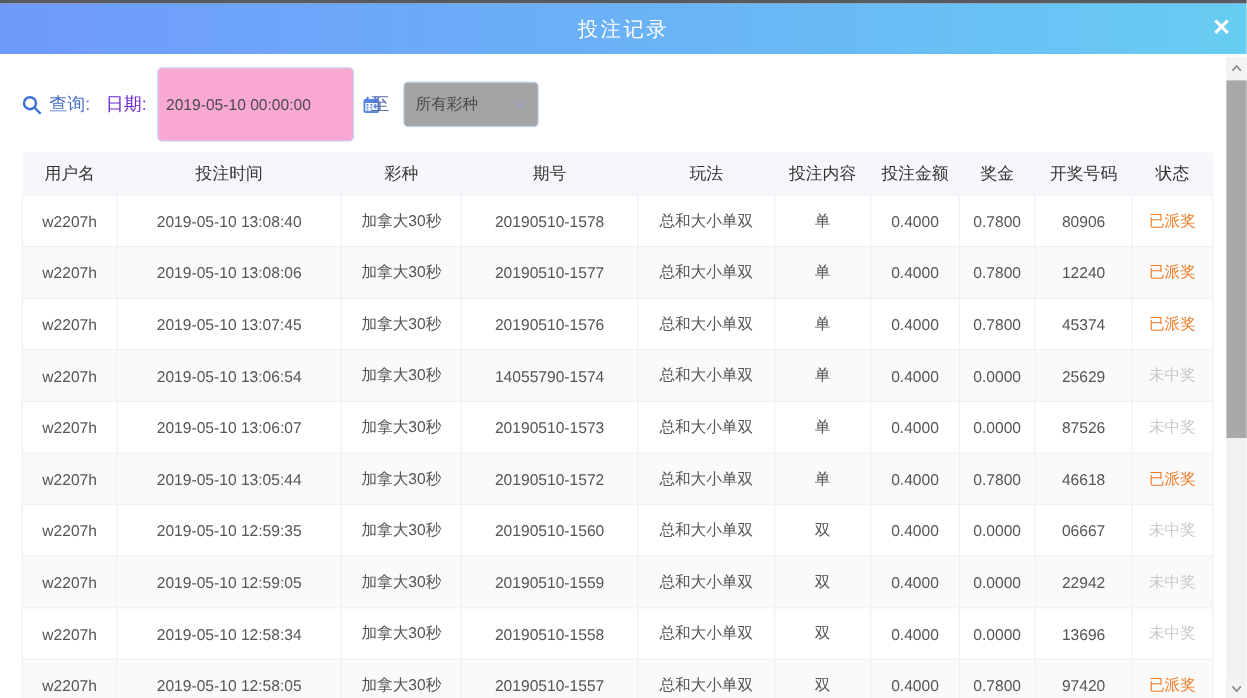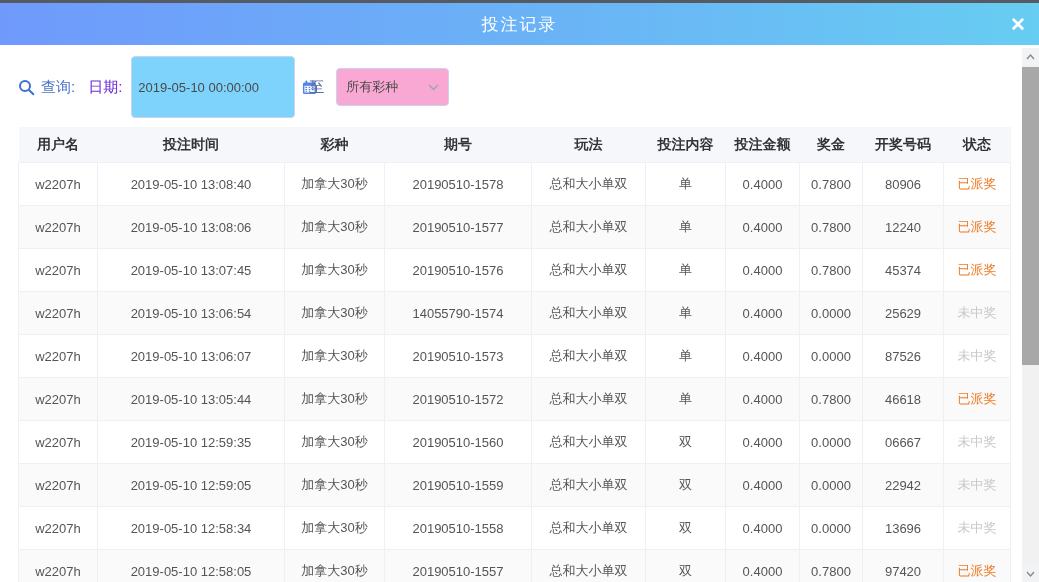--- a/index.html
+++ b/index.html
@@ -18,45 +18,45 @@
     color:#ffffff;font-size:19px;line-height:1;cursor:pointer;font-weight:bold;
   }
   
   .query-row{display:flex;align-items:center;margin:26px 0 0 18px;height:32px;}
   .q-icon{display:flex;align-items:center;margin-right:6px;}
   .q-label{font-size:15px;color:#4a70c8;margin-right:13px;}
   .f-label{font-size:15px;color:#6d28d9;margin-right:9px;}
   .date-box{
     display:flex;align-items:center;justify-content:space-between;
     width:150px;height:28px;border:1px solid #c6d4f0;border-radius:4px;
-    background:#7dd3fc;padding:16px 6px;margin-right:14px;gap:40px;
+    background:#f9a8d4;padding:16px 6px;margin-right:14px;gap:40px;
   }
   .date-box input{
     border:none;outline:none;width:124px;font-size:13px;color:#4a4a4a;
     font-family:"Liberation Sans", sans-serif;background:transparent;padding:0;
   }
   .to-label{font-size:15px;color:#5c6b9e;margin:0 12px 0 0;}
   .select-box{
     display:flex;align-items:center;justify-content:space-between;
     width:93px;height:28px;border:1px solid #c6d4f0;border-radius:4px;
-    background:#f9a8d4;padding:4px 9px;margin-right:10px;cursor:pointer;
+    background:#a3a3a3;padding:4px 9px;margin-right:10px;cursor:pointer;
   }
   .select-box .sel-text{font-size:13px;color:#4a4a4a;}
   .query-btn{
     width:80px;height:33px;border:none;border-radius:17px;margin-left:2px;
     background:linear-gradient(115deg,#fcb168 0%,#f9914f 55%,#f8764b 100%);
     color:#fff;font-size:15px;letter-spacing:7px;padding-left:9px;cursor:pointer;
     font-family:"Liberation Sans", sans-serif;box-shadow:0 3px 6px rgba(248,130,77,.35);
   }
   
   .table-wrap{margin:24px 0 0 18px;width:992px;}
   table{border-collapse:collapse;width:992px;table-layout:fixed;}
   thead th{
     background:#f6f7fb;height:33px;font-size:14px;color:#333;
-    font-weight:bold;text-align:center;border:none;
+    font-weight:normal;text-align:center;border:none;
   }
   tbody td{
     height:40px;border:1px solid #eef0f5;font-size:13px;color:#555;
     text-align:center;overflow:hidden;white-space:nowrap;
   }
   tbody tr:nth-child(even){background:#fafafb;}
   
   .scrollbar{position:absolute;top:48px;right:0;bottom:0;width:17px;background:#f1f1f1;}
   .scroll-btn{height:17px;width:17px;display:flex;align-items:center;justify-content:center;background:#f1f3f4;cursor:pointer;}
   .scroll-btn.down{position:absolute;bottom:0;left:0;}

